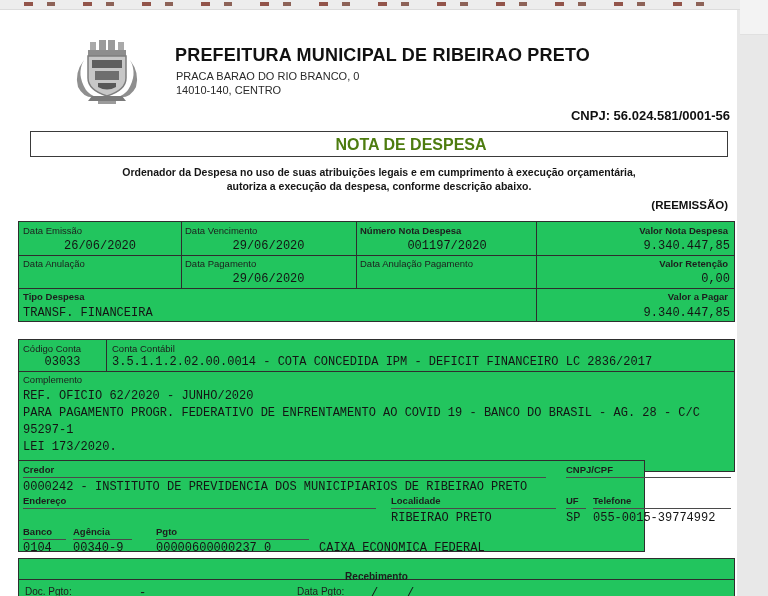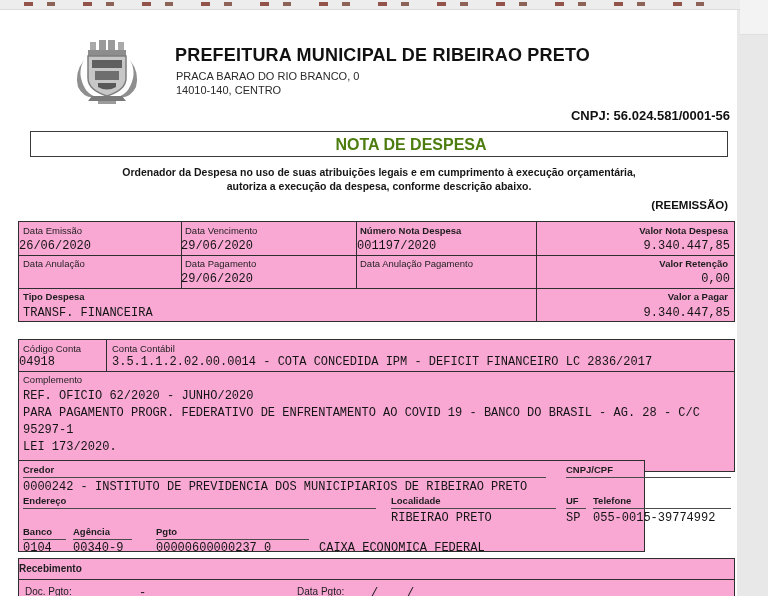--- a/index.html
+++ b/index.html
@@ -13,24 +13,24 @@
   .red-dashes{position:absolute;top:2px;left:24px;width:692px;height:4px;opacity:.85;
     background:repeating-linear-gradient(90deg,#82392d 0 9px,transparent 9px 23px,#7c4a3d 23px 31px,transparent 31px 59px);}
   .scroll-corner{position:absolute;top:0;right:0;width:28px;height:34px;background:#f3f3f3;border-bottom:1px solid #e0e0e0;z-index:2;}
   
   .page{position:absolute;top:9px;left:0;width:737px;height:587px;background:#ffffff;overflow:hidden;z-index:0;}
   
   .lbl{position:absolute;font:10px "Liberation Sans",sans-serif;color:#1d1d1d;white-space:nowrap;}
   .lbl-sm{position:absolute;font:9.5px "Liberation Sans",sans-serif;color:#1d1d1d;white-space:nowrap;}
   .b{font-weight:bold;}
   .mono{position:absolute;font:12px "Liberation Mono","DejaVu Sans Mono",monospace;color:#141414;white-space:pre;text-align:center;}
-  .ct{text-align:left;}
+  .ct{text-align:center;}
   .rt{text-align:right;}
   
-  .bx{position:absolute;border:1px solid #2e2e2e;background:#f9a8d4;box-sizing:border-box;}
+  .bx{position:absolute;border:1px solid #2e2e2e;background:#22c55e;box-sizing:border-box;}
   .vl{position:absolute;width:0;border-left:1px solid #2e2e2e;}
   .hl{position:absolute;height:0;border-top:1px solid #2e2e2e;left:0;right:0;}
   .ul{position:absolute;height:0;border-top:1px solid #4a4a4a;}
   
   .org-name{position:absolute;left:175px;top:36px;font:bold 18px "Liberation Sans",sans-serif;color:#111;letter-spacing:.2px;white-space:nowrap;}
   .addr{position:absolute;left:176px;font:11px "Liberation Sans",sans-serif;color:#2a2a2a;white-space:nowrap;}
   .cnpj{position:absolute;left:390px;top:99px;width:340px;text-align:right;font:bold 13px "Liberation Sans",sans-serif;color:#111;}
   .title-box{position:absolute;left:30px;top:122px;width:698px;height:26px;border:1.5px solid #3a3a3a;box-sizing:border-box;}
   .title-text{position:absolute;left:30px;top:127px;width:698px;text-align:center;font:bold 16px "Liberation Sans",sans-serif;color:#4d7c0f;margin-left:32px;}
   .intro{position:absolute;left:30px;width:698px;text-align:center;font:bold 10.5px "Liberation Sans",sans-serif;color:#161616;}
@@ -106,21 +106,21 @@
     <div class="lbl-sm b" style="left:4px;top:69px">Tipo Despesa</div>
     <div class="mono" style="left:4px;top:84px">TRANSF. FINANCEIRA</div>
     <div class="lbl-sm b rt" style="left:521px;top:69px;width:188px">Valor a Pagar</div>
     <div class="mono rt" style="left:521px;top:84px;width:190px">9.340.447,85</div>
   </div>
 
   <div class="bx" style="left:18px;top:330px;width:717px;height:133px;">
     <div class="vl" style="left:87px;top:0;height:31px"></div>
     <div class="hl" style="top:31px"></div>
     <div class="lbl-sm" style="left:4px;top:3px">Código Conta</div>
-    <div class="mono ct" style="left:0;top:15px;width:87px">04918</div>
+    <div class="mono ct" style="left:0;top:15px;width:87px">03033</div>
     <div class="lbl-sm" style="left:93px;top:3px">Conta Contábil</div>
     <div class="mono" style="left:93px;top:15px">3.5.1.1.2.02.00.0014 - COTA CONCEDIDA IPM - DEFICIT FINANCEIRO LC 2836/2017</div>
     <div class="lbl-sm" style="left:4px;top:34px">Complemento</div>
     <div class="mono" style="left:4px;top:49px">REF. OFICIO 62/2020 - JUNHO/2020</div>
     <div class="mono" style="left:4px;top:66px">PARA PAGAMENTO PROGR. FEDERATIVO DE ENFRENTAMENTO AO COVID 19 - BANCO DO BRASIL - AG. 28 - C/C</div>
     <div class="mono" style="left:4px;top:83px">95297-1</div>
     <div class="mono" style="left:4px;top:100px">LEI 173/2020.</div>
   </div>
 
   <div class="bx" style="left:18px;top:451px;width:627px;height:92px;">
@@ -149,20 +149,20 @@
     <div class="lbl-sm b" style="left:137px;top:65px">Pgto</div>
     <div class="ul" style="left:137px;top:78px;width:153px"></div>
     <div class="mono b" style="left:4px;top:80px">0104</div>
     <div class="mono b" style="left:54px;top:80px">00340-9</div>
     <div class="mono b" style="left:137px;top:80px">00000600000237 0</div>
     <div class="mono" style="left:300px;top:80px">CAIXA ECONOMICA FEDERAL</div>
   </div>
 
   <div class="bx" style="left:18px;top:549px;width:717px;height:50px;border-bottom:none;">
     <div class="hl" style="top:20px"></div>
-    <div class="lbl b ct" style="left:0;top:4px;width:715px">Recebimento</div>
+    <div class="lbl b ct" style="left:0;top:12px;width:715px">Recebimento</div>
     <div class="lbl" style="left:6px;top:27px">Doc. Pgto:</div>
     <div class="mono" style="left:120px;top:27px">-</div>
     <div class="lbl" style="left:278px;top:27px">Data Pgto:</div>
     <div class="mono" style="left:352px;top:27px">/    /</div>
   </div>
 
 </div>
 
 </body></html>

